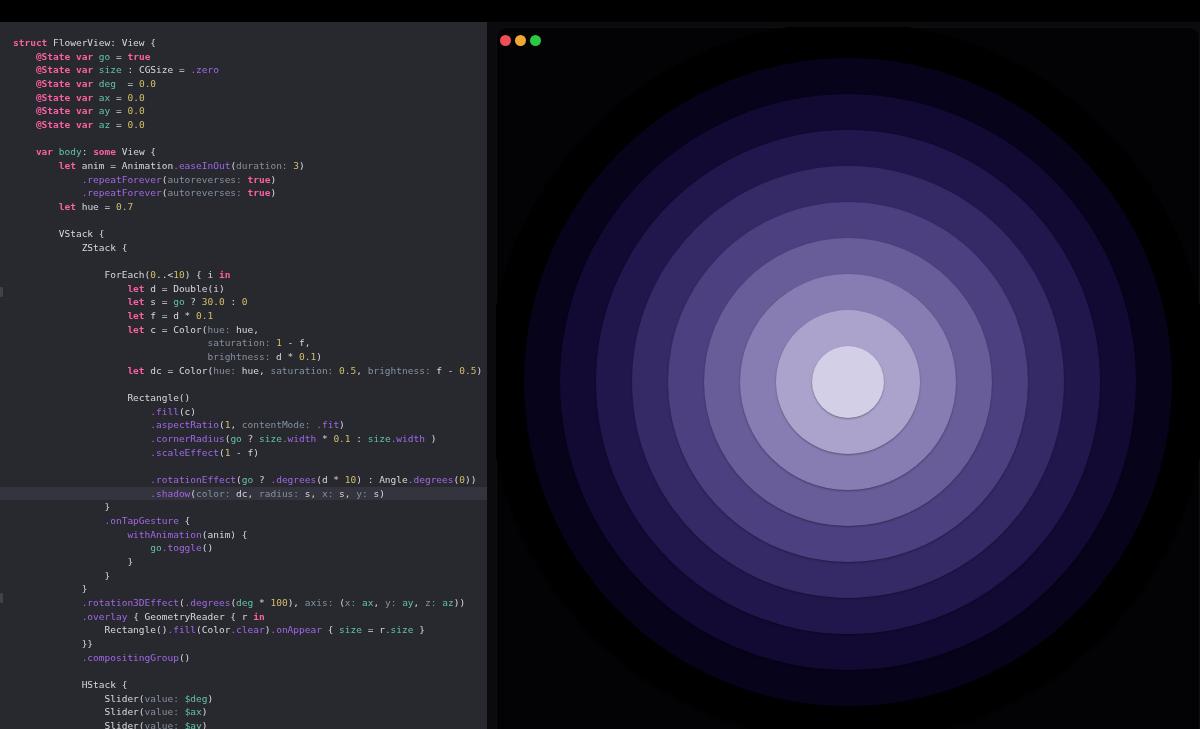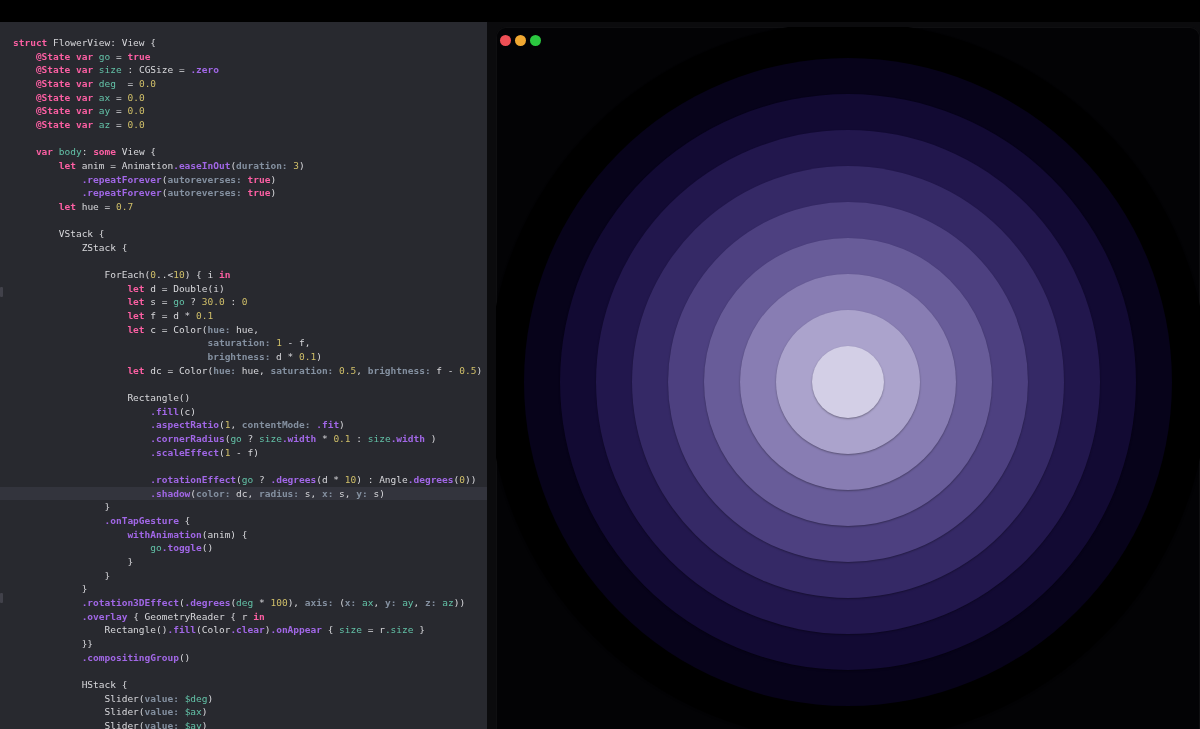--- a/index.html
+++ b/index.html
@@ -10,23 +10,23 @@
   .editor{position:absolute;left:0;top:0;width:487px;height:729px;
           background:#28292f;overflow:hidden;}
   .hl-line{position:absolute;left:0;width:487px;height:14px;background:#33343d;}
   .gutter-mark{position:absolute;left:0;width:3px;height:10px;background:#41414a;border-radius:1px;}
   .code{position:absolute;left:0;top:14px;width:487px;padding-left:13px;
         font-size:9.5px;line-height:13.66px;white-space:pre;color:#d8d8dc;}
   .cl{height:13.66px;}
   .tok-k{color:var(--c-k);font-weight:bold;}
   .tok-p{color:var(--c-p);}
   .tok-v{color:var(--c-v);text-align:right;}
-  .tok-m{color:var(--c-m);font-weight:bold;}
+  .tok-m{color:var(--c-m);}
   .tok-n{color:var(--c-n);}
-  .tok-a{color:var(--c-a);font-weight:bold;}
+  .tok-a{color:var(--c-a);}
 
   
   .canvas{position:absolute;left:487px;top:0;width:713px;height:729px;background:#0b0b0d;}
   .window{position:absolute;left:9px;top:5px;width:704px;height:760px;
           background:#030305;border-radius:10px 10px 0 0;
           box-shadow:0 0 0 1px rgba(255,255,255,0.05) inset;overflow:hidden;}
   .traffic{position:absolute;left:3px;top:7px;height:12px;}
   .tl{position:absolute;top:1px;width:11px;height:11px;border-radius:50%;}
 
   .flower{position:absolute;left:0;top:0;width:704px;height:724px;}

